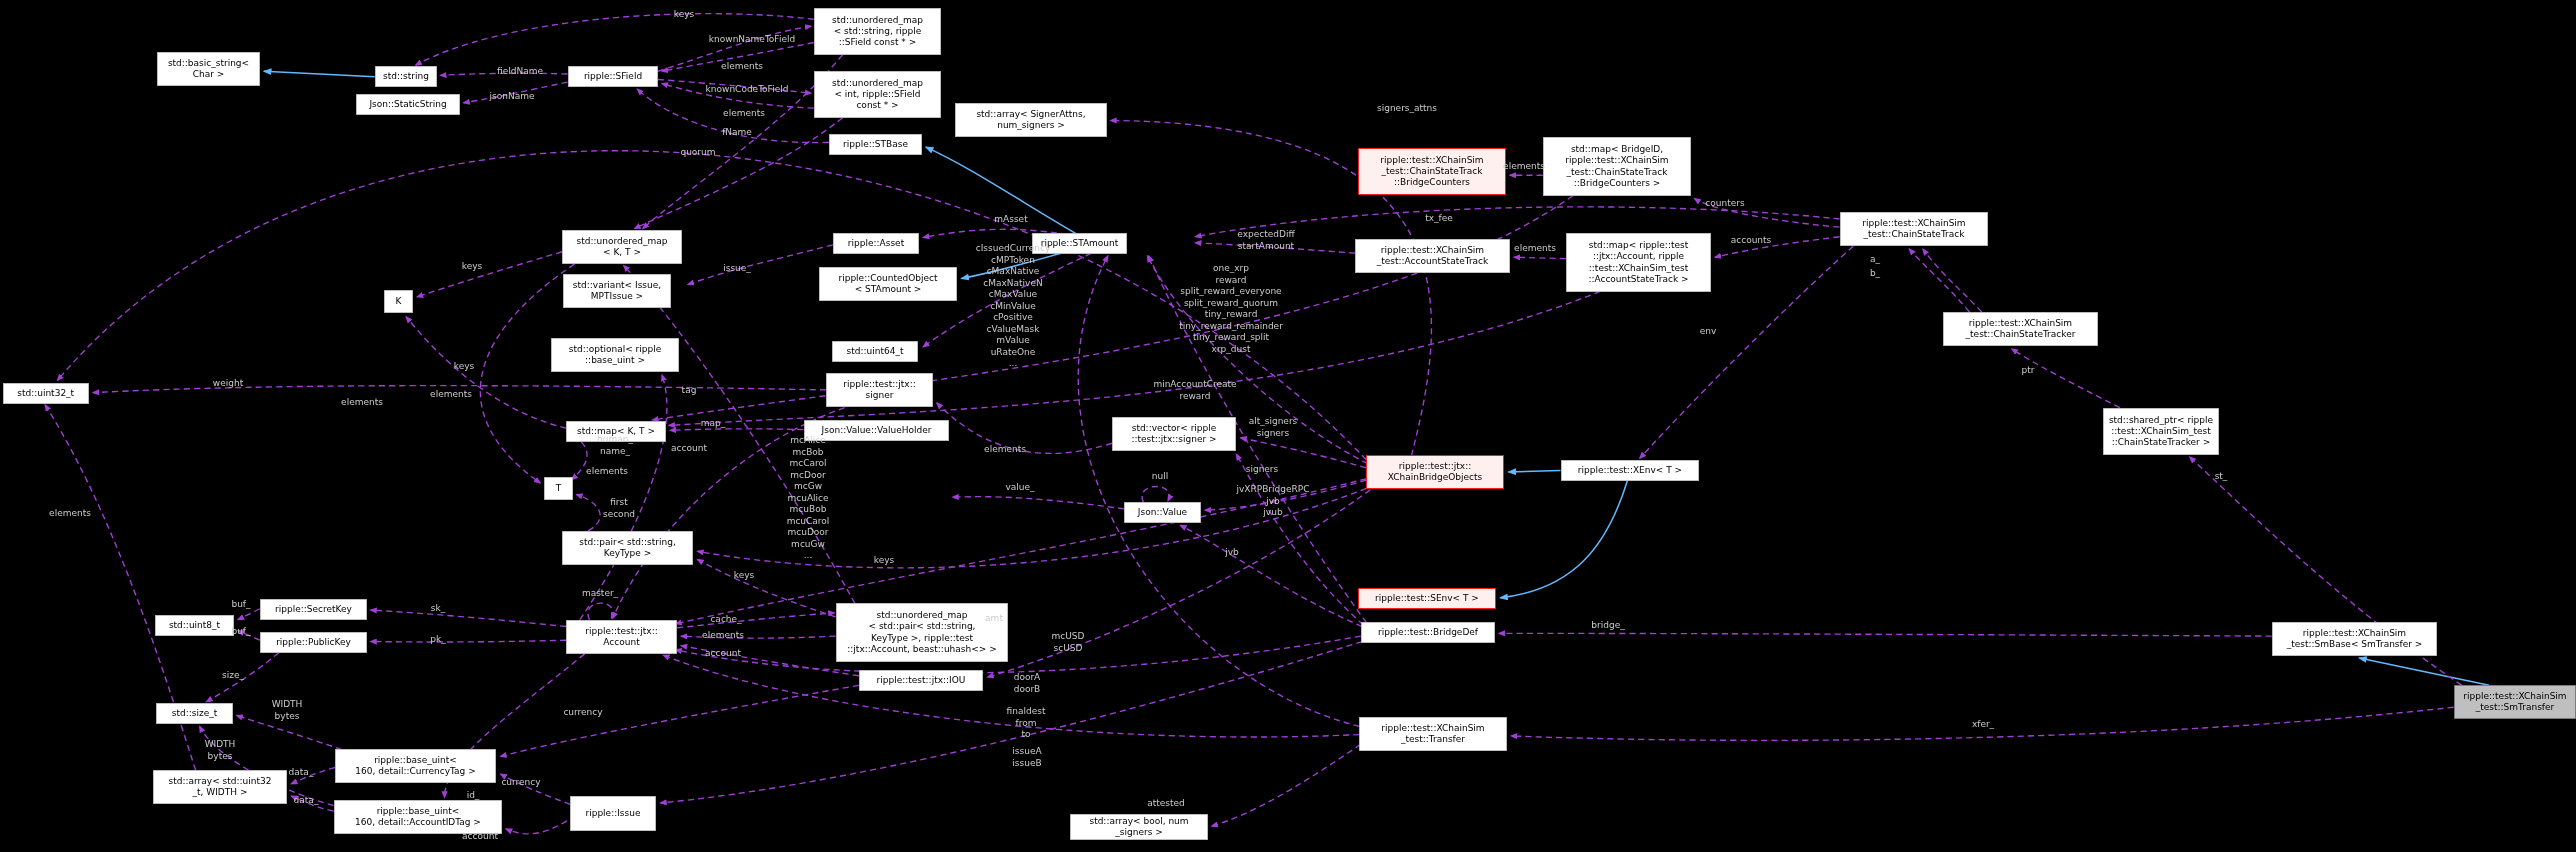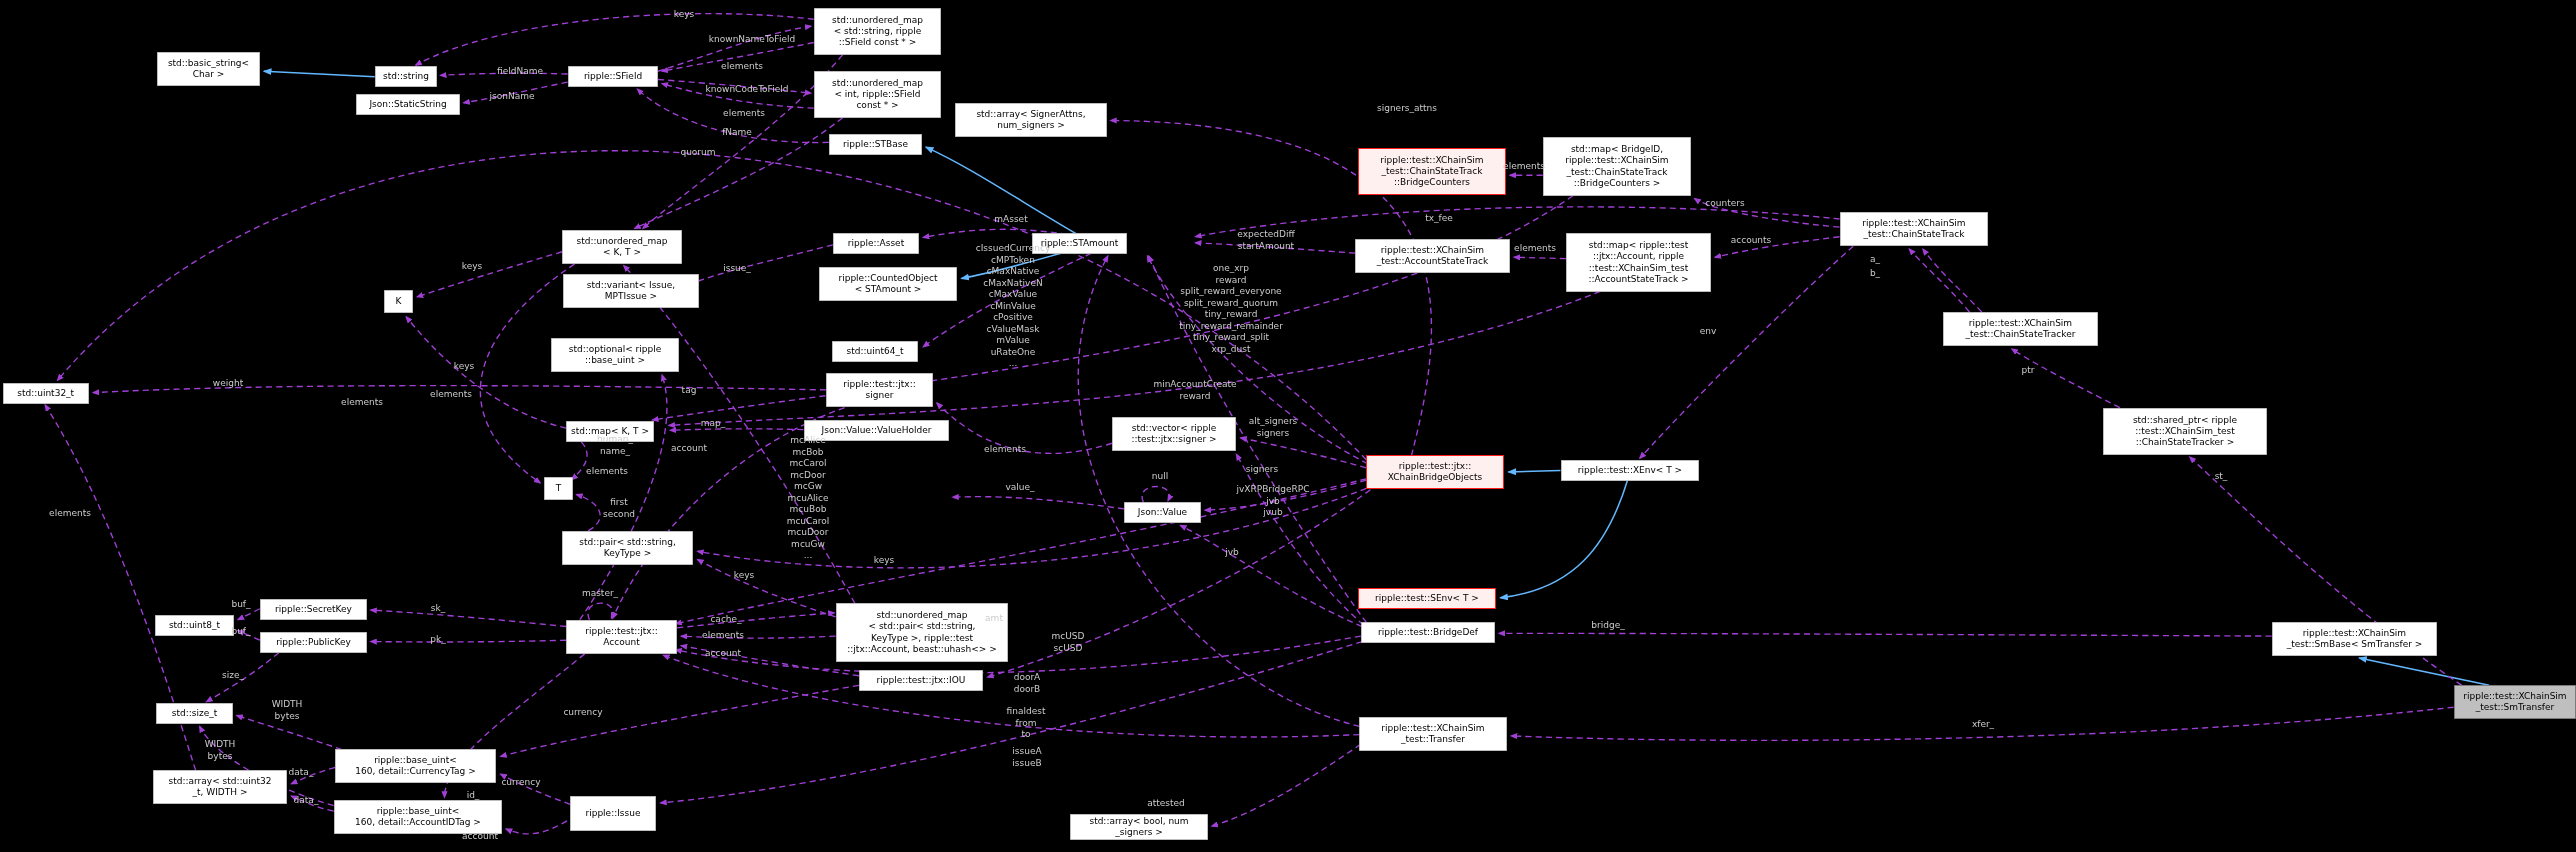--- a/index.html
+++ b/index.html
@@ -139,49 +139,49 @@
 _test::ChainStateTrack
 ::BridgeCounters &gt;</div>
   <div class="node" style="left:1840px;top:212px;width:148px;height:34px">ripple::test::XChainSim
 _test::ChainStateTrack</div>
   <div class="node" style="left:562px;top:230px;width:120px;height:34px">std::unordered_map
 &lt; K, T &gt;</div>
   <div class="node" style="left:833px;top:233px;width:86px;height:20.5px">ripple::Asset</div>
   <div class="node" style="left:1032px;top:233px;width:95px;height:20.5px">ripple::STAmount</div>
   <div class="node" style="left:819px;top:267px;width:138px;height:34px">ripple::CountedObject
 &lt; STAmount &gt;</div>
-  <div class="node" style="left:563px;top:274px;width:136px;height:34px">std::variant&lt; Issue,
+  <div class="node" style="left:563px;top:274px;width:108px;height:34px">std::variant&lt; Issue,
 MPTIssue &gt;</div>
   <div class="node" style="left:384px;top:290px;width:29px;height:23px">K</div>
   <div class="node" style="left:832px;top:341px;width:86px;height:20.5px">std::uint64_t</div>
   <div class="node" style="left:551px;top:338px;width:128px;height:34px">std::optional&lt; ripple
 ::base_uint &gt;</div>
   <div class="node" style="left:826px;top:373px;width:107px;height:34px">ripple::test::jtx::
 signer</div>
   <div class="node" style="left:2.7px;top:383px;width:86px;height:20.5px">std::uint32_t</div>
-  <div class="node" style="left:566px;top:421px;width:88px;height:20.5px">std::map&lt; K, T &gt;</div>
+  <div class="node" style="left:566px;top:421px;width:100px;height:20.5px">std::map&lt; K, T &gt;</div>
   <div class="node" style="left:804px;top:420px;width:145px;height:20.5px">Json::Value::ValueHolder</div>
   <div class="node" style="left:1112px;top:417px;width:124px;height:34px">std::vector&lt; ripple
 ::test::jtx::signer &gt;</div>
   <div class="node" style="left:544px;top:477px;width:29px;height:23px">T</div>
   <div class="node" style="left:1124px;top:502px;width:77px;height:20.5px">Json::Value</div>
   <div class="node" style="left:562px;top:531px;width:131px;height:34px">std::pair&lt; std::string,
 KeyType &gt;</div>
   <div class="node" style="left:1355px;top:239px;width:155px;height:34px">ripple::test::XChainSim
 _test::AccountStateTrack</div>
   <div class="node" style="left:1566px;top:233px;width:145px;height:59px">std::map&lt; ripple::test
 ::jtx::Account, ripple
 ::test::XChainSim_test
 ::AccountStateTrack &gt;</div>
   <div class="node red" style="left:1366px;top:455px;width:138px;height:34px">ripple::test::jtx::
 XChainBridgeObjects</div>
   <div class="node" style="left:1561px;top:460px;width:138px;height:20.5px">ripple::test::XEnv&lt; T &gt;</div>
   <div class="node" style="left:1943px;top:312px;width:155px;height:34px">ripple::test::XChainSim
 _test::ChainStateTracker</div>
-  <div class="node" style="left:2103px;top:408px;width:164px;height:47px">std::shared_ptr&lt; ripple
+  <div class="node" style="left:2103px;top:408px;width:116px;height:47px">std::shared_ptr&lt; ripple
 ::test::XChainSim_test
 ::ChainStateTracker &gt;</div>
   <div class="node red" style="left:1358px;top:588px;width:138px;height:20.5px">ripple::test::SEnv&lt; T &gt;</div>
   <div class="node" style="left:1361px;top:622px;width:134px;height:20.5px">ripple::test::BridgeDef</div>
   <div class="node" style="left:2272px;top:622px;width:165px;height:34px">ripple::test::XChainSim
 _test::SmBase&lt; SmTransfer &gt;</div>
   <div class="node selected" style="left:2454px;top:685px;width:122px;height:34px">ripple::test::XChainSim
 _test::SmTransfer</div>
   <div class="node" style="left:155px;top:615px;width:79px;height:20.5px">std::uint8_t</div>
   <div class="node" style="left:260px;top:599px;width:107px;height:20.5px">ripple::SecretKey</div>

